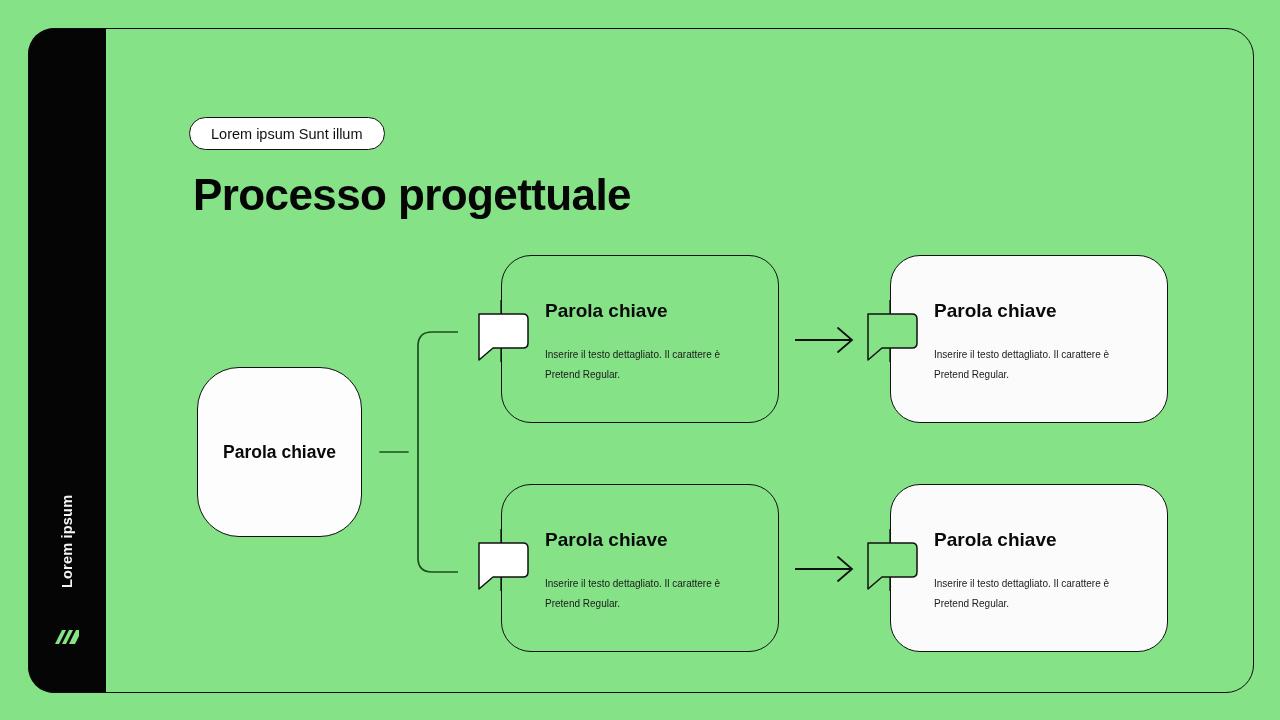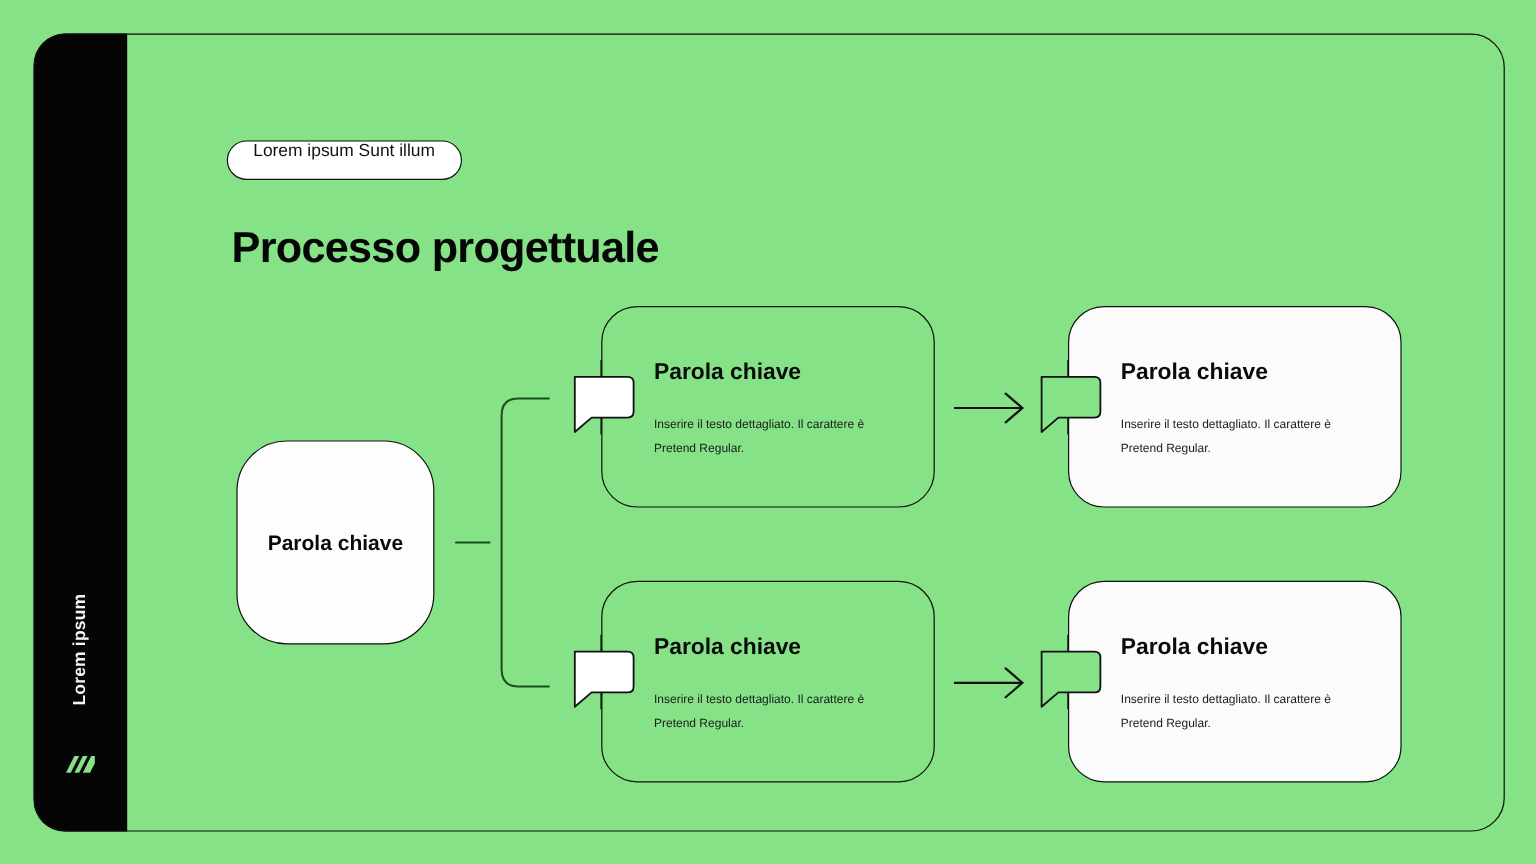--- a/index.html
+++ b/index.html
@@ -61,39 +61,38 @@
     width:26px; height:26px;
   }
 
   
   .kicker-pill {
     position:absolute;
     left:189px; top:117px;
     height:33px;
     padding:0 21px;
     display:flex;
-    align-items:flex-start;
+    align-items:center;
     background:#ffffff;
     border:1.4px solid #111;
     border-radius:17px;
     font-size:14.5px;
     color:#111;
     white-space:nowrap;
   }
 
   
   .slide-title {
     position:absolute;
     left:193px; top:170px;
-    font-size:36px;
+    font-size:44px;
     font-weight:800;
     color:#060606;
     letter-spacing:-0.6px;
     white-space:nowrap;
-    margin-top:15px;
   }
 
   
   .root-node {
     position:absolute;
     left:197px; top:367px;
     width:165px; height:170px;
     background:#fdfdfd;
     border:1.6px solid #111;
     border-radius:42px;

